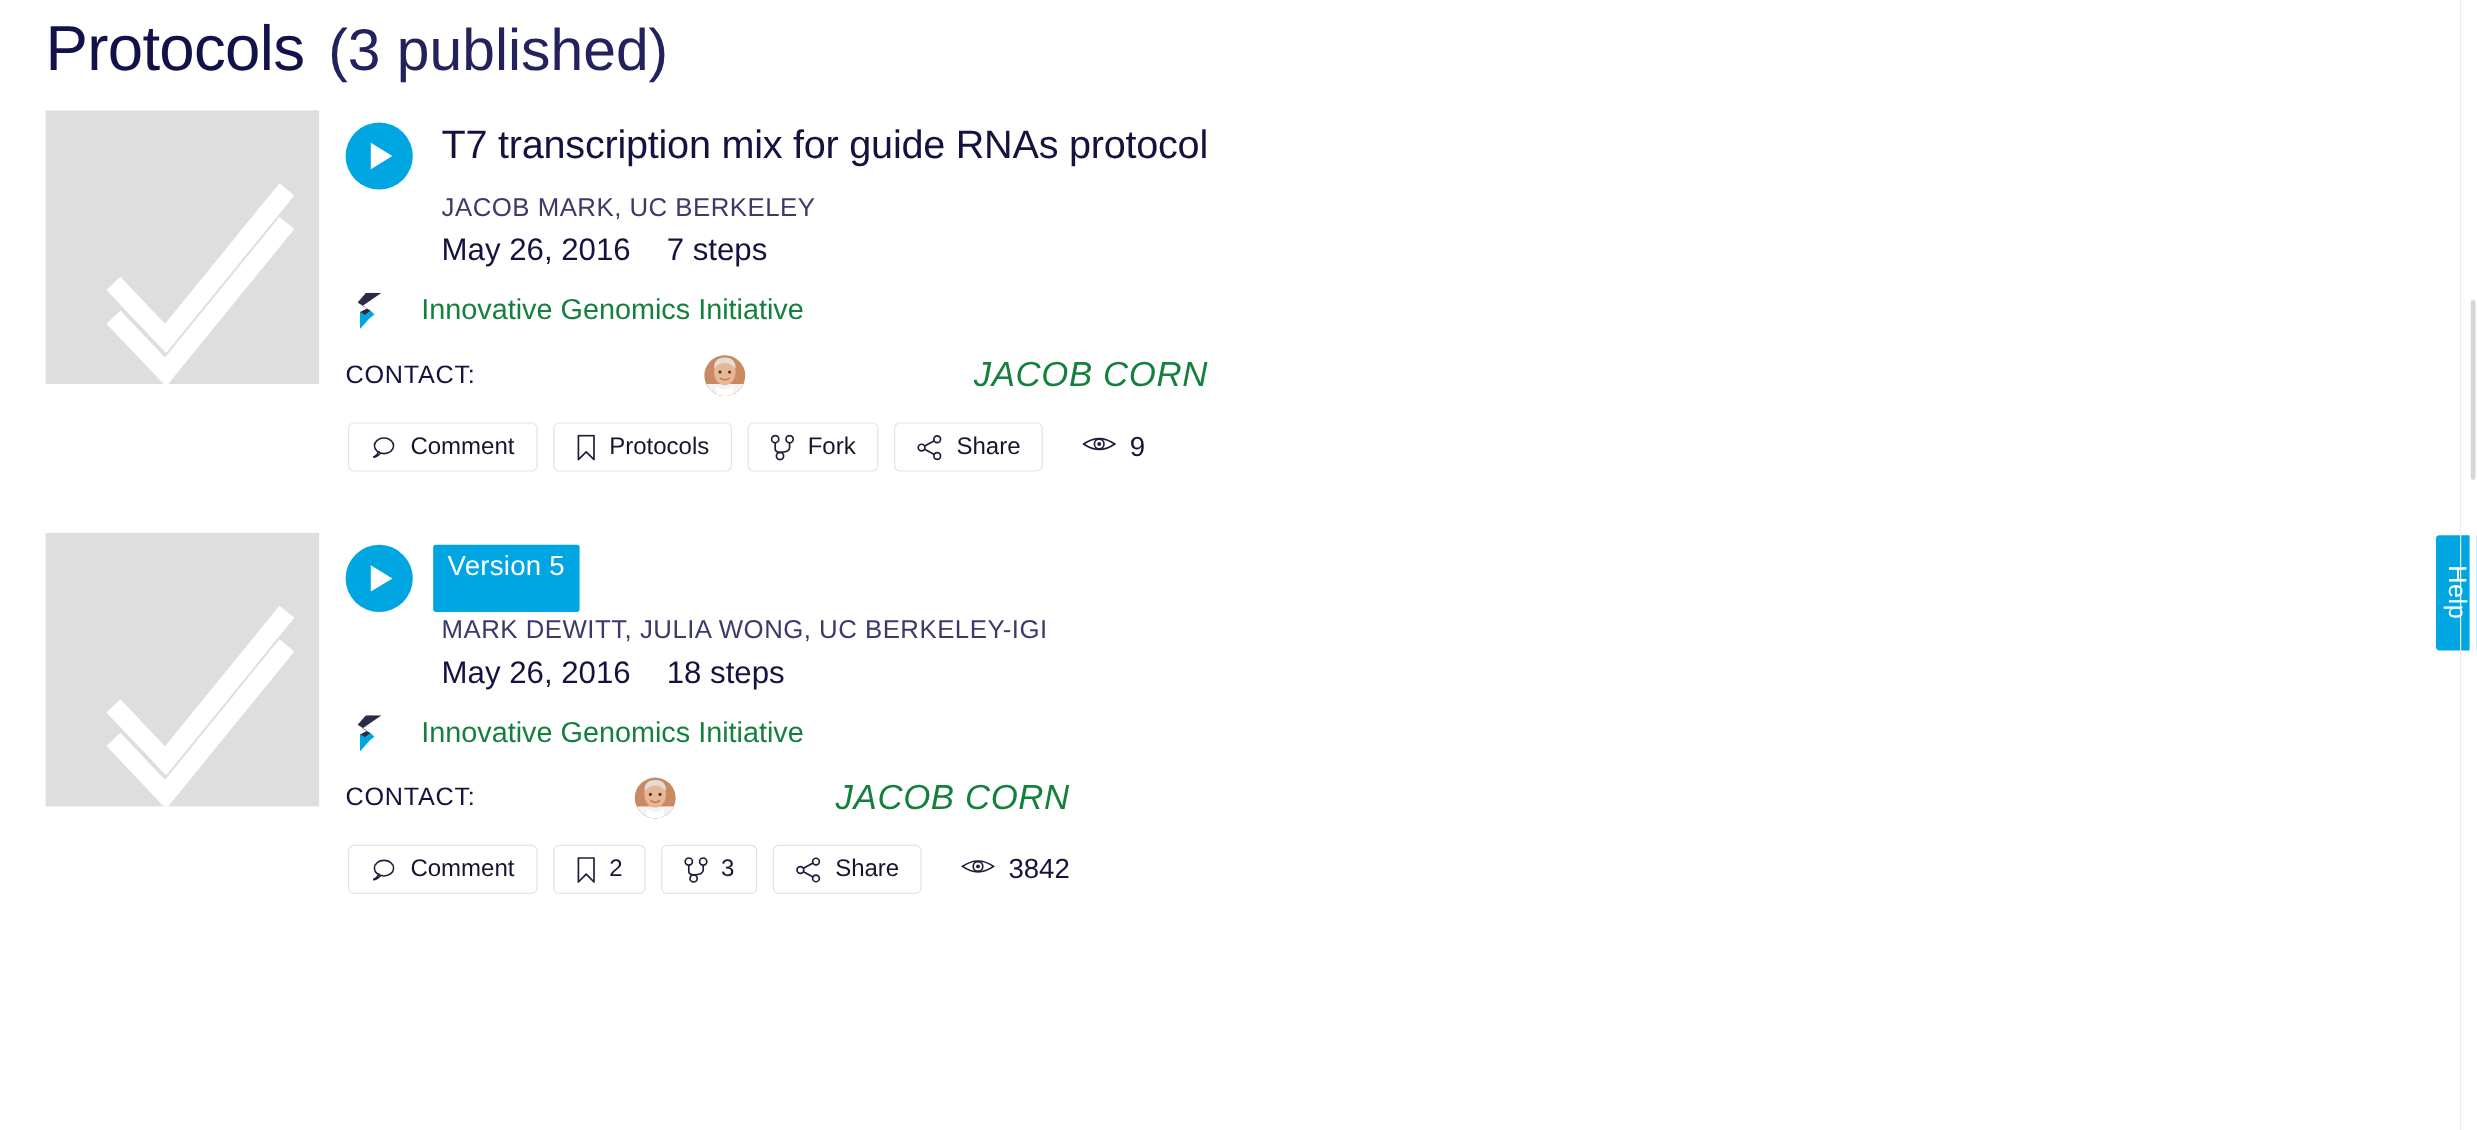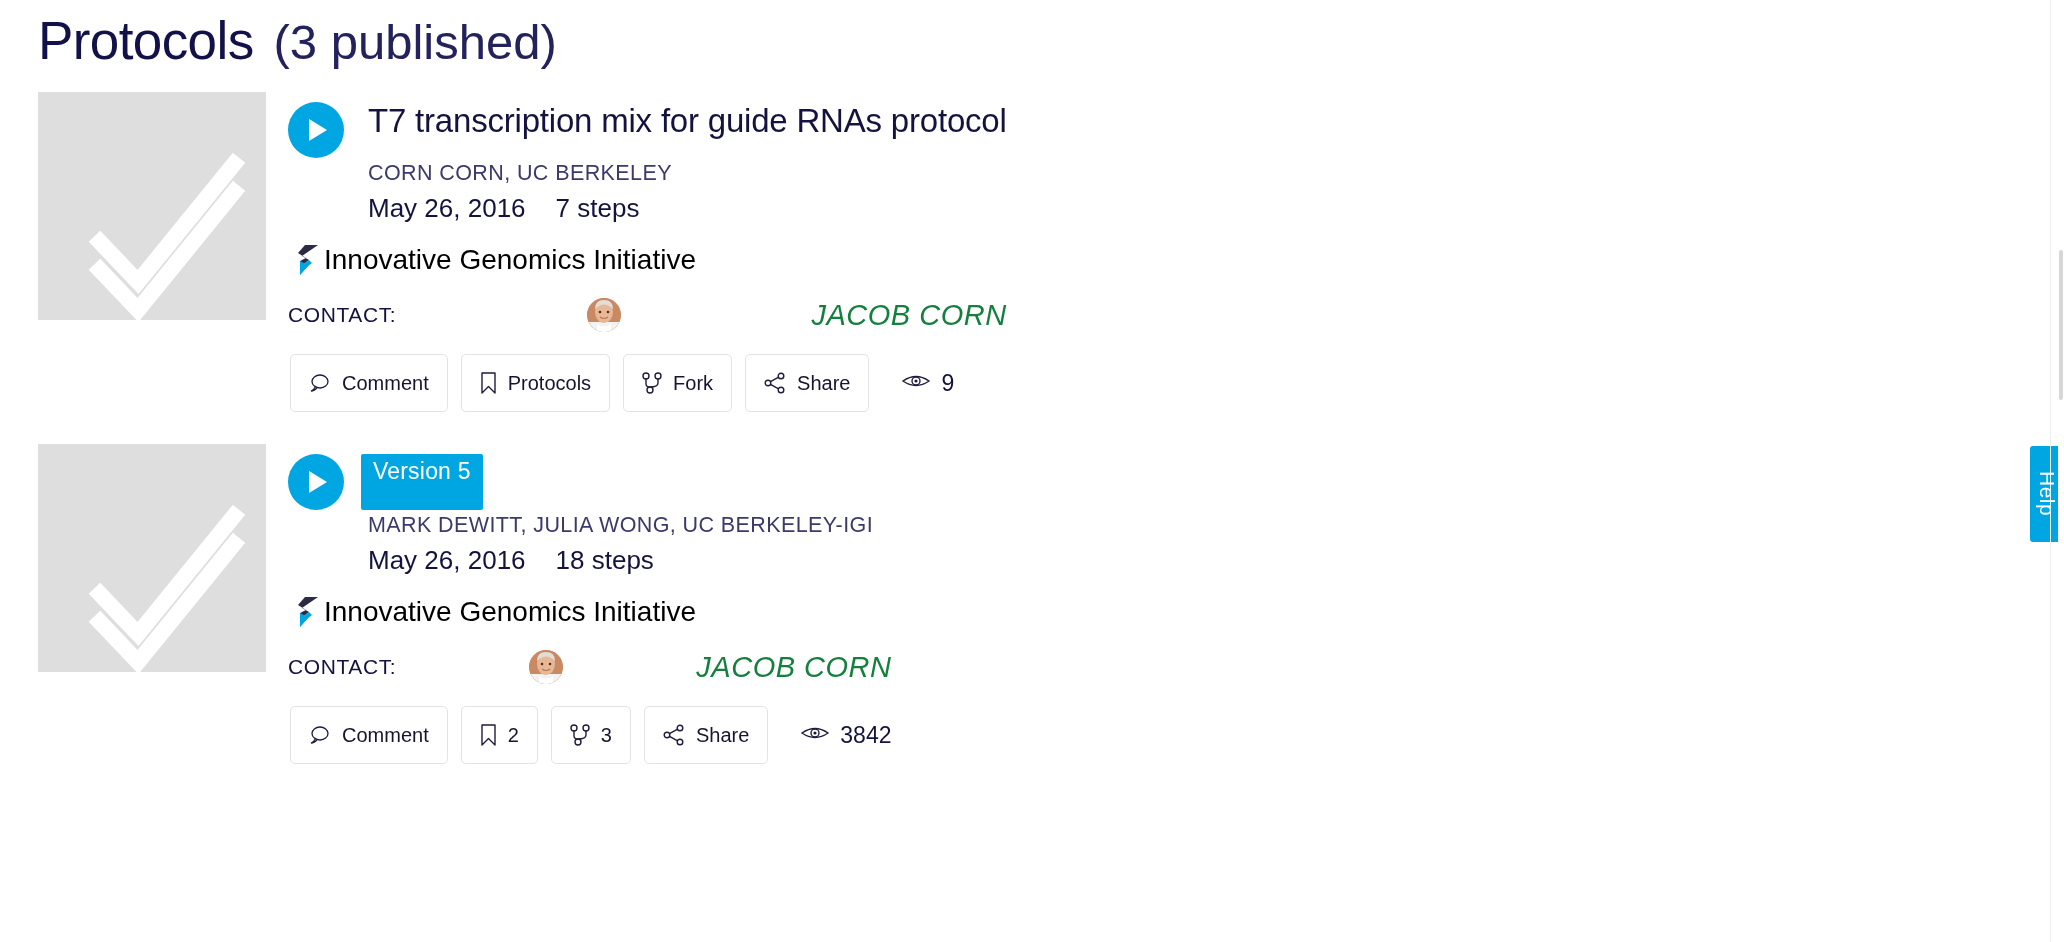--- a/index.html
+++ b/index.html
@@ -130,23 +130,23 @@
   .org-row {
     display: flex;
     align-items: center;
     margin-left: 10px;
     margin-top: 20px;
     white-space: nowrap;
     cursor: pointer;
   }
   .org-logo { width: 22px; height: 30px; flex: 0 0 22px; }
   .org-name {
-    font-size: 28px;
-    color: #000000;
-    margin-left: 4px;
+    font-size: 24px;
+    color: #15803d;
+    margin-left: 31px;
     font-weight: 400;
   }
 
   .contact-row {
     display: flex;
     align-items: center;
     margin-left: 0px;
     margin-top: 22px;
     white-space: nowrap;
     justify-content: space-between;
@@ -179,21 +179,21 @@
   .actions {
     display: flex;
     align-items: center;
     margin-top: 22px;
     margin-left: 2px;
   }
   .action-btn {
     display: flex;
     align-items: center;
     justify-content: center;
-    height: 58px;
+    height: 41px;
     padding: 0 18px;
     border: 1px solid #e3e3e6;
     border-radius: 5px;
     background: #ffffff;
     margin-right: 13px;
     cursor: pointer;
     white-space: nowrap;
   }
   .action-btn .lbl {
     font-size: 20px;
@@ -282,21 +282,21 @@
           <div class="title-row">
             <div class="play-btn">
               <span>
                 <svg width="22" height="24" viewBox="0 0 22 24">
                   <path d="M2 1 L20 12 L2 23 Z" fill="#ffffff"></path>
                 </svg>
               </span>
             </div>
             <span class="protocol-title">T7 transcription mix for guide RNAs protocol</span>
           </div>
-          <div class="authors">CORN CORN, UC BERKELEY</div>
+          <div class="authors">JACOB MARK, UC BERKELEY</div>
           <div class="meta-row"><span>May 26, 2016</span><span class="steps">7 steps</span></div>
           <div class="org-row">
             <span class="org-logo"><svg width="22" height="30" viewBox="0 0 22 30">
                 <path d="M20 0 L7 0 L0 8 L8 13 L2 16 L2 22 L11 15 L4 11 L20 0 Z" fill="#2b2b46"></path>
                 <path d="M11 15 L2 22 L2 30 L9 22 L14 18 Z" fill="#00a6e2"></path>
                 <path d="M2 16 L2 30 L10 21 L4 17 Z" fill="#00a6e2"></path>
               </svg></span>
             <span class="org-name">Innovative Genomics Initiative</span>
           </div>
           <div class="contact-row">

